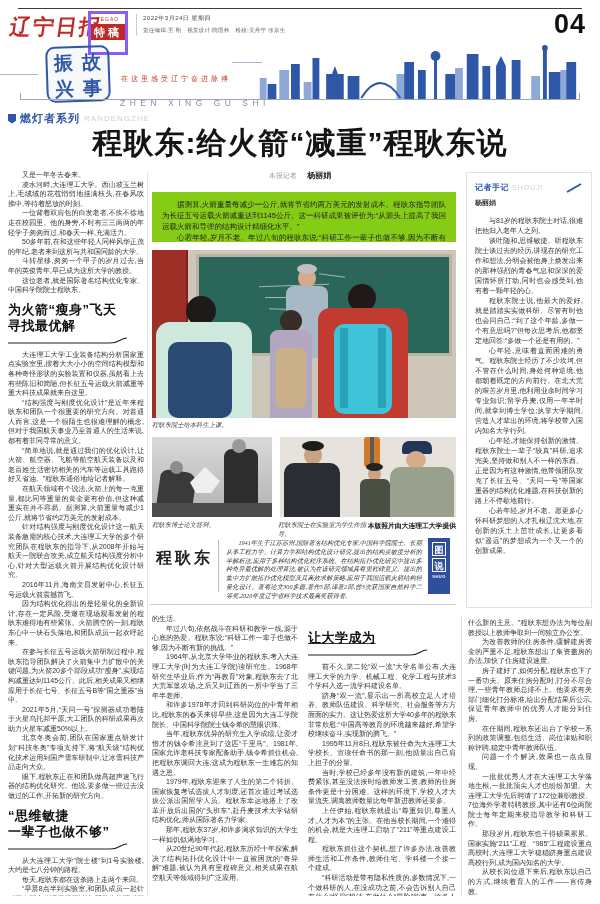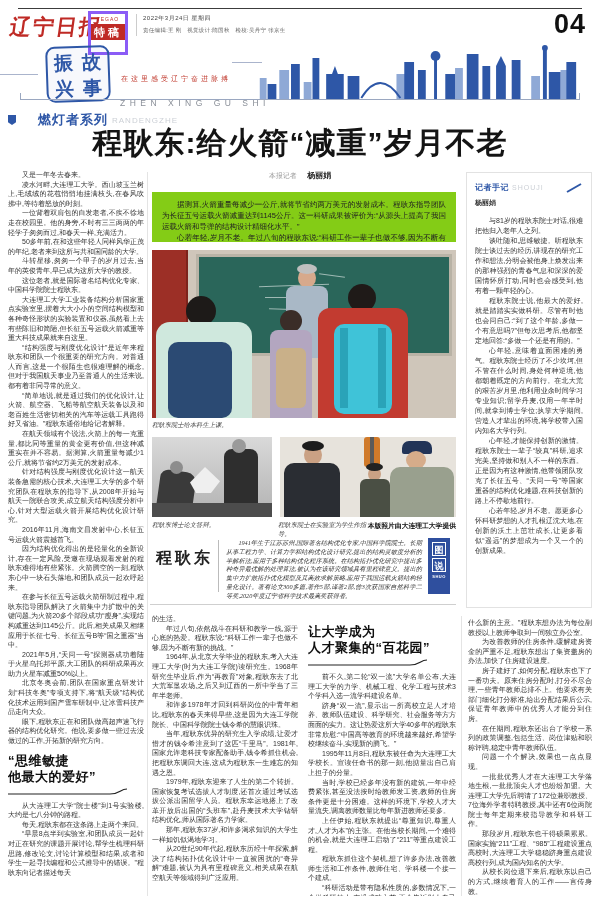--- a/index.html
+++ b/index.html
@@ -33,21 +33,21 @@
   .series-line { position:absolute; left:232px; top:18px; width:30px; height:1px; background:#aab4cc; }
   .series-slogan { position:absolute; left:121px; top:30px; font-size:7px; letter-spacing:3px; color:#c03a2e; }
   .skyline { position:absolute; left:250px; top:-4px; width:332px; height:60px; }
   .banner-base { position:absolute; left:20px; top:55px; width:560px; height:1px; background:#9aa7c0; }
   .tick { position:absolute; width:1px; height:6px; background:#9aa7c0; top:49px; }
   .tick.l { left:20px; } .tick.r { left:579px; }
 
   
   .series-row { position:absolute; left:8px; top:111px; display:flex; align-items:center; gap:4px; }
   .flag-icon { width:8px; height:10px; background:#2e57a7; clip-path:polygon(0 0,100% 0,100% 72%,50% 100%,0 72%); }
-  .series-cn { font-size:13px; font-weight:bold; color:#2e57a7; letter-spacing:1px;margin-left:18px; }
+  .series-cn { font-size:11px; font-weight:bold; color:#2e57a7; letter-spacing:1px; }
   .series-ro { font-size:8px; color:#ccd0d6; letter-spacing:1px; }
   .headline { position:absolute; left:0; top:123px; width:600px; text-align:center; font-size:30px; font-weight:900;
               color:#141414; letter-spacing:1px; }
   .byline { position:absolute; left:0; top:164px; width:600px; text-align:center; }
   .byline .pre { font-size:7px; color:#999; margin-right:6px; }
   .byline .au  { font-size:8px; font-weight:bold; color:#222; }
 
   
   .vrule-l { position:absolute; left:147px; top:172px; width:1px; height:724px; background:#e4e4e4; }
   .vrule-r { position:absolute; left:461px; top:616px; width:1px; height:280px; background:#e4e4e4; }
@@ -176,21 +176,21 @@
     <div class="banner-base"></div>
     <div class="tick l"></div>
     <div class="tick r"></div>
   </div>
 
   <div class="series-row">
     <span class="flag-icon"></span>
     <span class="series-cn">燃灯者系列</span>
     <span class="series-ro">RANDENGZHE</span>
   </div>
-  <h1 class="headline">程耿东:给火箭“减重”岁月不老</h1>
+  <h1 class="headline">程耿东:给火箭“减重”程耿东说</h1>
   <div class="byline">
     <span class="pre">本报记者</span>
     <span class="au">杨丽娟</span>
   </div>
 
   <div class="vrule-l"></div>
   <div class="vrule-r"></div>
 
   <div class="lead-box">
       <p class="para">据测算,火箭重量每减少一公斤,就将节省约两万美元的发射成本。程耿东指导团队为长征五号运载火箭减重达到1145公斤。这一科研成果被评价为:“从源头上提高了我国运载火箭和导弹的结构设计精细化水平。”</p>
@@ -199,36 +199,43 @@
 
   <section class="col col1">
     <div>
         <p class="para">又是一年冬去春来。</p>
         <p class="para">凌水河畔,大连理工大学。西山坡玉兰树上,毛绒绒的花苞悄悄地挂满枝头,在春风吹拂中,等待着怒放的时刻。</p>
         <p class="para">一位背着双肩包的白发老者,不疾不徐地走在校园里。他的身旁,不时有三三两两的年轻学子匆匆而过,和春天一样,充满活力。</p>
         <p class="para">50多年前,在和这些年轻人同样风华正茂的年纪,老者来到这所与共和国同龄的大学。</p>
         <p class="para">斗转星移,匆匆一个甲子的岁月过去,当年的英俊青年,早已成为这所大学的教授。</p>
         <p class="para">这位老者,就是国际著名结构优化专家、中国科学院院士程耿东。</p>
       </div>
+    <div class="sec-head">
+      <div>为火箭“瘦身”飞天</div>
+      <div>寻找最优解</div>
+      <svg class="swoosh" viewBox="0 0 120 8" preserveAspectRatio="none">
+          <path d="M0 6 H102 C112 6 112 1 119 1" stroke="#222" stroke-width="1.2" fill="none"></path>
+        </svg>
+    </div>
     <div>
         <p class="para">大连理工大学工业装备结构分析国家重点实验室里,摆着大大小小的空间结构模型和各种奇怪形状的实验装置和仪器,虽然看上去有些陈旧和简陋,但长征五号运载火箭减重等重大科技成果就来自这里。</p>
         <p class="para">“结构强度与刚度优化设计”是近年来程耿东和团队一个很重要的研究方向。对普通人而言,这是一个很陌生也很难理解的概念,但对于我国航天事业乃至普通人的生活来说,都有着非同寻常的意义。</p>
         <p class="para">“简单地说,就是通过我们的优化设计,让火箭、航空器、飞船等航空航天装备以及和老百姓生活密切相关的汽车等运载工具跑得好又省油。”程耿东通俗地给记者解释。</p>
         <p class="para">在航天领域有个说法,火箭上的每一克重量,都比同等重量的黄金更有价值,但这种减重实在并不容易。据测算,火箭重量每减少1公斤,就将节省约2万美元的发射成本。</p>
         <p class="para">针对结构强度与刚度优化设计这一航天装备急需的核心技术,大连理工大学的多个研究团队在程耿东的指导下,从2008年开始与航天一院联合攻关,成立航天结构强度分析中心,针对大型运载火箭开展结构优化设计研究。</p>
         <p class="para">2016年11月,海南文昌发射中心,长征五号运载火箭震撼首飞。</p>
         <p class="para">因为结构优化得出的是轻量化的全新设计,存在一定风险,受邀在现场观看发射的程耿东难得地有些紧张。火箭腾空的一刻,程耿东心中一块石头落地,和团队成员一起欢呼起来。</p>
         <p class="para">在参与长征五号运载火箭研制过程中,程耿东指导团队解决了火箭集中力扩散中的关键问题,为火箭20多个部段成功“瘦身”,实现结构减重达到1145公斤。此后,相关成果又相继应用于长征七号、长征五号B等“国之重器”当中。</p>
         <p class="para">2021年5月,“天问一号”探测器成功着陆于火星乌托邦平原,大工团队的科研成果再次助力火星车减重50%以上。</p>
         <p class="para">北京冬奥会前,团队在国家重点研发计划“科技冬奥”专项支持下,将“航天级”结构优化技术运用到国产雪车研制中,让冰雪科技产品走向大众。</p>
         <p class="para">眼下,程耿东正在和团队做高超声速飞行器的结构优化研究。他说,要多做一些过去没做过的工作,开拓新的研究方向。</p>
       </div>
     <div class="sec-head">
       <div>“思维敏捷</div>
-      <div>他最大的爱好”</div>
+      <div>一辈子也做不够”</div>
       <svg class="swoosh" viewBox="0 0 120 8" preserveAspectRatio="none">
           <path d="M0 6 H102 C112 6 112 1 119 1" stroke="#222" stroke-width="1.2" fill="none"></path>
         </svg>
     </div>
     <div>
         <p class="para">从大连理工大学“院士楼”到1号实验楼,大约是七八分钟的路程。</p>
         <p class="para">每天,程耿东都在这条路上走两个来回。</p>
         <p class="para">“早晨8点半到实验室,和团队成员一起针对正在研究的课题开展讨论,帮学生梳理科研思路,修改论文,讨论计算模型和结果,或者和学生一起寻找编程和公式推导中的错误。”程耿东向记者描述每天</p>
       </div>
   </section>
@@ -314,23 +321,22 @@
       <p class="para">年过八旬,依然战斗在科研和教学一线,源于心底的热爱。程耿东说:“科研工作一辈子也做不够,因为不断有新的挑战。”</p>
       <p class="para">1964年,从北京大学毕业的程耿东,考入大连理工大学(时为大连工学院)读研究生。1968年研究生毕业后,作为“再教育”对象,程耿东去了北大荒军垦农场,之后又到辽西的一所中学当了三年半老师。</p>
       <p class="para">和许多1978年才回到科研岗位的中青年相比,程耿东的春天来得早些,这是因为大连工学院院长、中国科学院院士钱令希的慧眼识珠。</p>
       <p class="para">当年,程耿东优异的研究生入学成绩,让爱才惜才的钱令希注意到了这匹“千里马”。1981年,国家允许老科技专家配备助手,钱令希抓住机会,把程耿东调回大连,这成为程耿东一生难忘的知遇之恩。</p>
       <p class="para">1979年,程耿东迎来了人生的第二个转折。国家恢复考试选拔人才制度,还首次通过考试选拔公派出国留学人员。程耿东幸运地搭上了改革开放后出国的“头班车”,赴丹麦技术大学钻研结构优化,师从国际著名力学家。</p>
       <p class="para">那年,程耿东37岁,和许多渴求知识的大学生一样如饥似渴地学习。</p>
       <p class="para">从20世纪90年代起,程耿东历经十年探索,解决了结构拓扑优化设计中一直被困扰的“奇异解”难题,被认为具有里程碑意义,相关成果在航空航天等领域得到广泛应用。</p>
     </section>
 
   <section class="col col3">
-    <div class="sec-head" style="margin-top:10px;">
+    <div class="sec-head" style="margin-top:16px;text-decoration:underline;">
       <div>让大学成为</div>
-      <div>人才聚集的“百花园”</div>
       <svg class="swoosh" viewBox="0 0 120 8" preserveAspectRatio="none">
           <path d="M0 6 H102 C112 6 112 1 119 1" stroke="#222" stroke-width="1.2" fill="none"></path>
         </svg>
     </div>
     <div>
         <p class="para">前不久,第二轮“双一流”大学名单公布,大连理工大学的力学、机械工程、化学工程与技术3个学科入选一流学科建设名单。</p>
         <p class="para">跻身“双一流”,显示出一所高校立足人才培养、教师队伍建设、科学研究、社会服务等方方面面的实力。这让热爱这所大学40多年的程耿东非常欣慰:“中国高等教育的环境越来越好,希望学校继续奋斗,实现新的腾飞。”</p>
         <p class="para">1995年11月8日,程耿东被任命为大连理工大学校长。宣读任命书的那一刻,他掂量出自己肩上担子的分量。</p>
         <p class="para">当时,学校已经多年没有新的建筑,一年中经费紧张,甚至没法按时给教师发工资,教师的住房条件更是十分困难。这样的环境下,学校人才大量流失,调离教师数量比每年新进教师还要多。</p>
         <p class="para">上任伊始,程耿东就提出“尊重知识,尊重人才,人才为本”的主张。在他当校长期间,一个难得的机会,就是大连理工启动了“211”等重点建设工程。</p>

